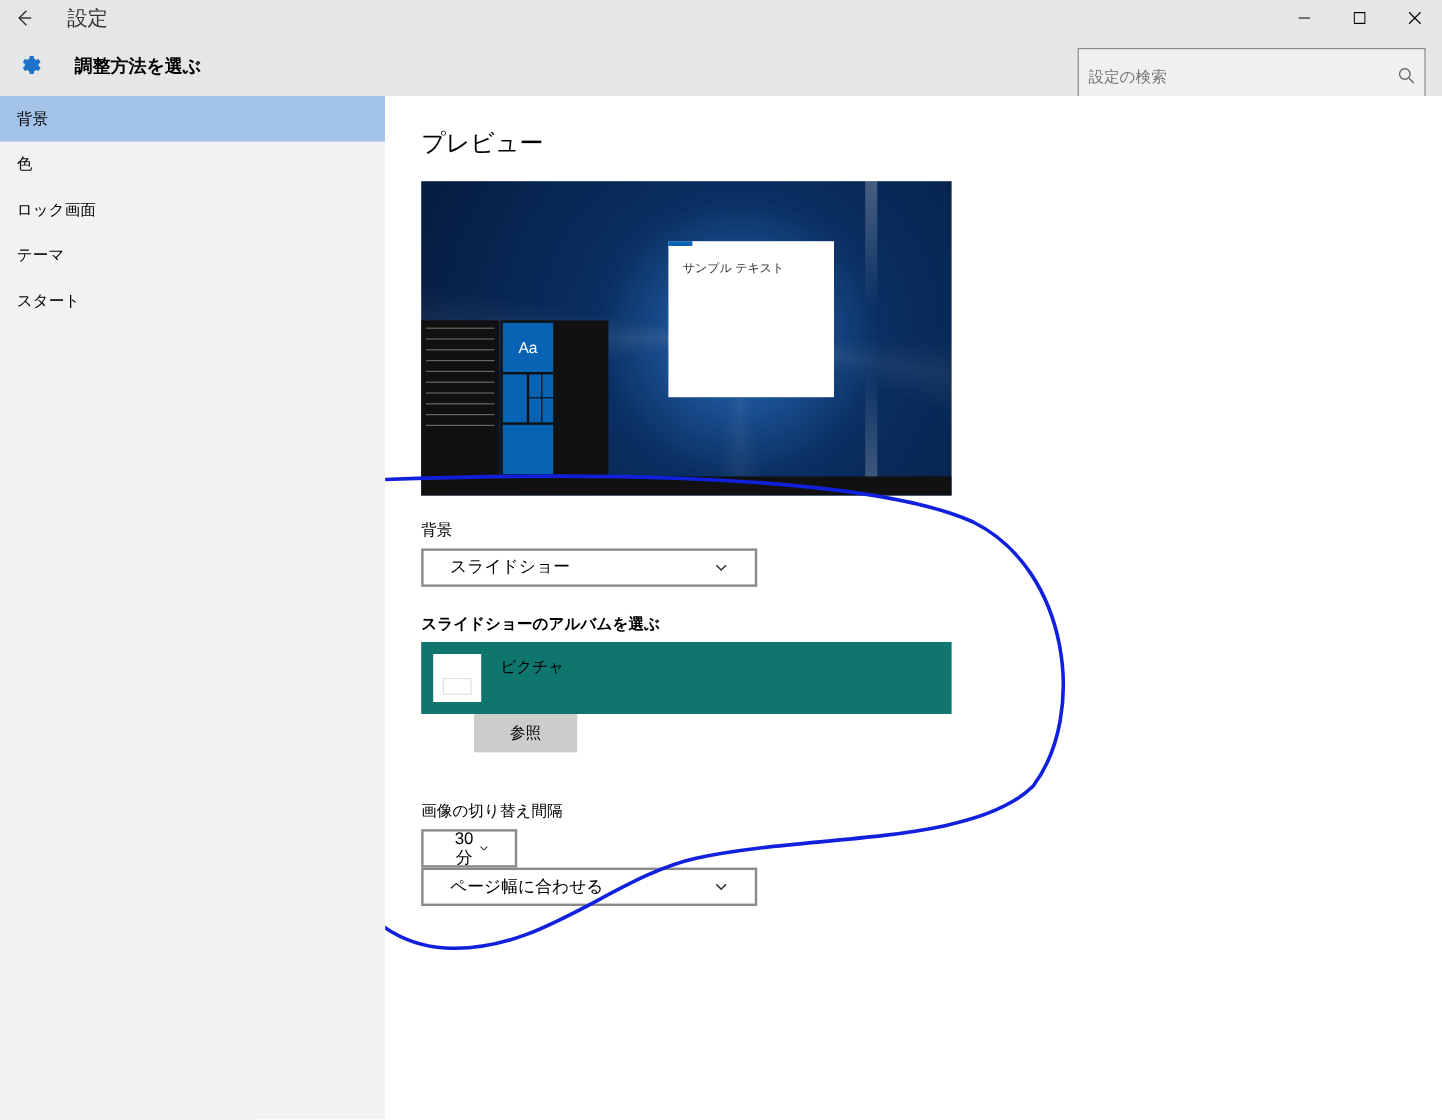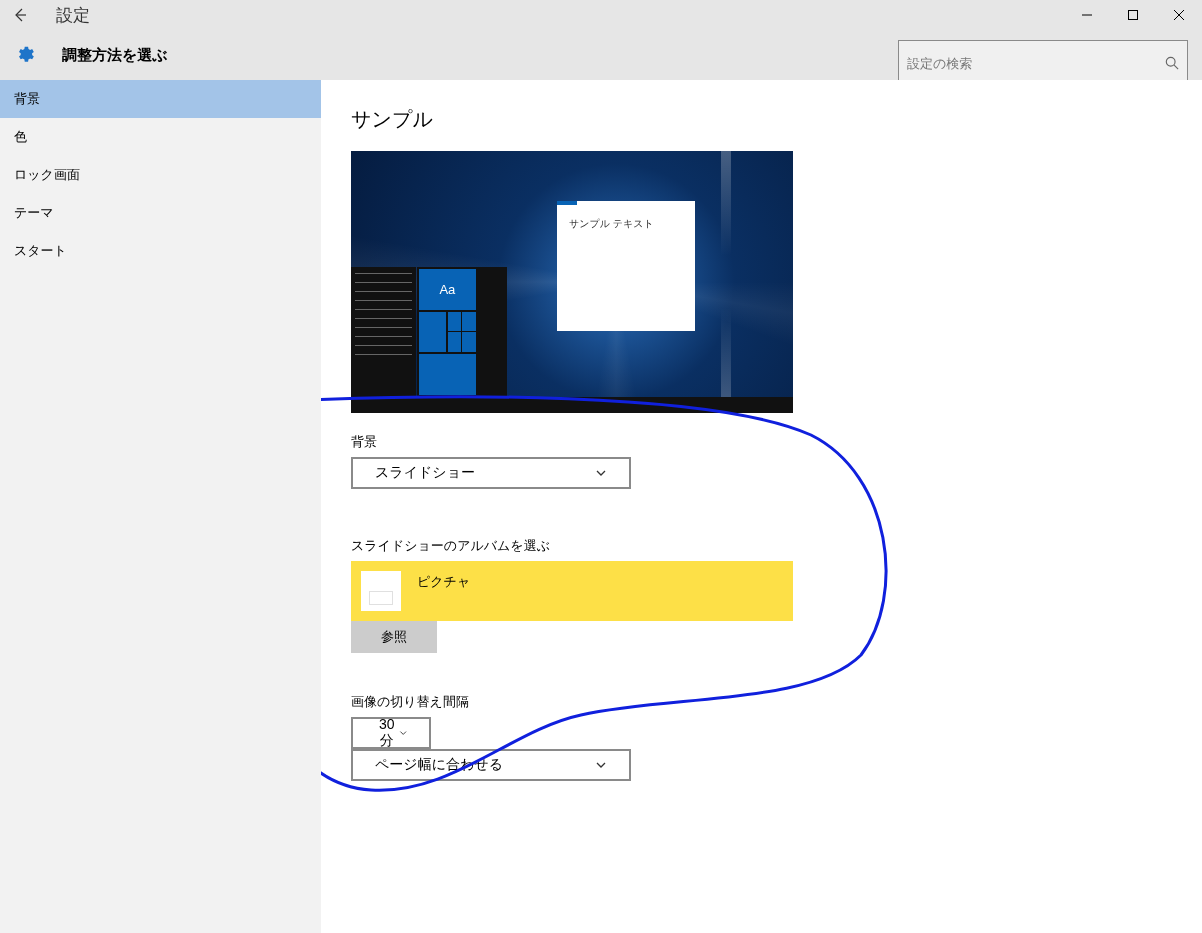--- a/index.html
+++ b/index.html
@@ -30,44 +30,44 @@
   .content { flex: 1; background: #fff; padding: 26px 30px; position: relative; overflow: hidden; }
   .content h1.section-title { font-size: 20px; font-weight: 400; margin-bottom: 18px; }
   .content .label { font-size: 13px; margin-bottom: 6px; margin-top: 20px; }
 
   
   .preview { width: 442px; height: 262px; background: radial-gradient(circle at 60% 50%, #2a6fbd 0%, #0a2f62 40%, #051c40 100%); position: relative; overflow: hidden; }
   .preview .light-rays { position:absolute; inset:0; background: conic-gradient(from 90deg at 60% 50%, transparent 0deg, rgba(255,255,255,0.06) 10deg, transparent 20deg, transparent 80deg, rgba(255,255,255,0.05) 90deg, transparent 100deg, transparent 170deg, rgba(255,255,255,0.08) 180deg, transparent 190deg); }
   .preview .taskbar { position: absolute; left: 0; bottom: 0; width: 100%; height: 16px; background: #111; }
   .preview .start-panel { position: absolute; left: 0; bottom: 16px; width: 65px; height: 130px; background: #111; padding: 6px 4px 4px 4px; display:flex; flex-direction:column; gap:8px; }
   .preview .start-panel .line { height: 1px; background: #666;}
-  .preview .tiles { position: absolute; left: 66px; bottom: 16px; width: 90px; height: 130px; display: grid; grid-template-columns: 1fr 1fr 1fr; grid-template-rows: 1fr 1fr 1fr; gap: 2px; background:#111; padding:2px;}
+  .preview .tiles { position: absolute; left: 66px; bottom: 16px; width: 90px; height: 130px; display: grid; grid-template-columns: 1fr 1fr 1fr 1fr; grid-template-rows: 1fr 1fr 1fr; gap: 2px; background:#111; padding:2px;}
   .preview .tiles .tile { background: #0863b5; }
   .preview .tiles .tile.big { grid-column: 1 / 3; display:flex; align-items:center; justify-content:center; color:#fff; font-size:13px;}
   .preview .tiles .tile.s1 { grid-column: 1; grid-row:2;}
   .preview .tiles .tile.s2 { grid-column: 2; grid-row:2; display:grid; grid-template-columns:1fr 1fr; grid-template-rows:1fr 1fr; gap:1px; background:#111;}
   .preview .tiles .tile.s2 > div { background:#0863b5; }
   .preview .tiles .tile.w { grid-column: 1/3; grid-row:3;}
   .preview .sample-window { position: absolute; left: 206px; top: 50px; width: 138px; height: 130px; background: #fff; }
   .preview .sample-window .top { height: 4px; width:20px; background:#0863b5; }
   .preview .sample-window .txt { padding: 12px 12px; font-size: 10px; color:#333;}
   .preview .edge-light { position:absolute; right:62px; top:0; width:10px; height:262px; background: linear-gradient(180deg, rgba(255,255,255,0.25), rgba(255,255,255,0) 40%, rgba(255,255,255,0) 60%, rgba(255,255,255,0.25)); }
 
   
   .select { width: 280px; height: 32px; border: 2px solid #8a8a8a; display: flex; align-items: center; padding: 0 22px; font-size: 14px; cursor: pointer; justify-content: space-between; }
   .select.small { width:80px;text-align:center; }
   .select .chev { width: 12px; height: 12px; }
 
   
   .album-list { width: 442px; }
-  .album-item { display:flex; align-items:center; background:#fde047; height:60px; padding:8px 10px; }
+  .album-item { display:flex; align-items:center; background:#0f766e; height:60px; padding:8px 10px; }
   .album-item .thumb { width:40px; height:40px; background:#fff; display:flex; align-items:flex-end; justify-content:center; }
   .album-item .thumb .inner { width:24px; height:14px; background:#fff; border:1px solid #e0e0e0; margin-bottom:6px;}
   .album-item .name { font-size:13px; margin-left:16px; align-self:flex-start; margin-top:4px;}
-  .browse-btn { width:86px; height:32px; background:#ccc; border:none; font-size:13px; cursor:pointer; margin-top:0px;}
+  .browse-btn { width:86px; height:32px; background:#ccc; border:none; font-size:13px; cursor:pointer; margin-top:0px;margin-left:44px;}
 
   
   .annotation { position: absolute; left: -70px; top: 315px; pointer-events: none; z-index: 50; }
 </style>
 </head>
 <body>
 
 <div class="window">
 
   <div class="titlebar">
@@ -117,21 +117,21 @@
   <div class="body">
     <div class="sidebar">
       <div class="nav-item selected"><span>背景</span></div>
       <div class="nav-item"><span>色</span></div>
       <div class="nav-item"><span>ロック画面</span></div>
       <div class="nav-item"><span>テーマ</span></div>
       <div class="nav-item"><span>スタート</span></div>
     </div>
 
     <div class="content">
-      <h1 class="section-title">サンプル</h1>
+      <h1 class="section-title">プレビュー</h1>
 
       <div class="preview">
         <div class="light-rays"></div>
         <div class="edge-light"></div>
         <div class="start-panel">
           <div class="line"></div>
             <div class="line"></div>
             <div class="line"></div>
             <div class="line"></div>
           <div class="line"></div>
@@ -162,21 +162,21 @@
       </div>
 
       <div class="label">背景</div>
       <div class="select">
         <span>スライドショー</span>
         <svg class="chev" viewBox="0 0 12 12">
             <path d="M2 4 L6 8 L10 4" stroke="#333" stroke-width="1.3" fill="none"></path>
           </svg>
       </div>
 
-      <div class="label" style="margin-top:48px;">スライドショーのアルバムを選ぶ</div>
+      <div class="label" style="margin-top:22px;font-weight:bold;">スライドショーのアルバムを選ぶ</div>
       <div class="album-list">
         <div class="album-item">
           <div class="thumb">
               <div class="inner"></div>
             </div>
           <div class="name">ピクチャ</div>
         </div>
         <button class="browse-btn"><span>参照</span></button>
       </div>
 

